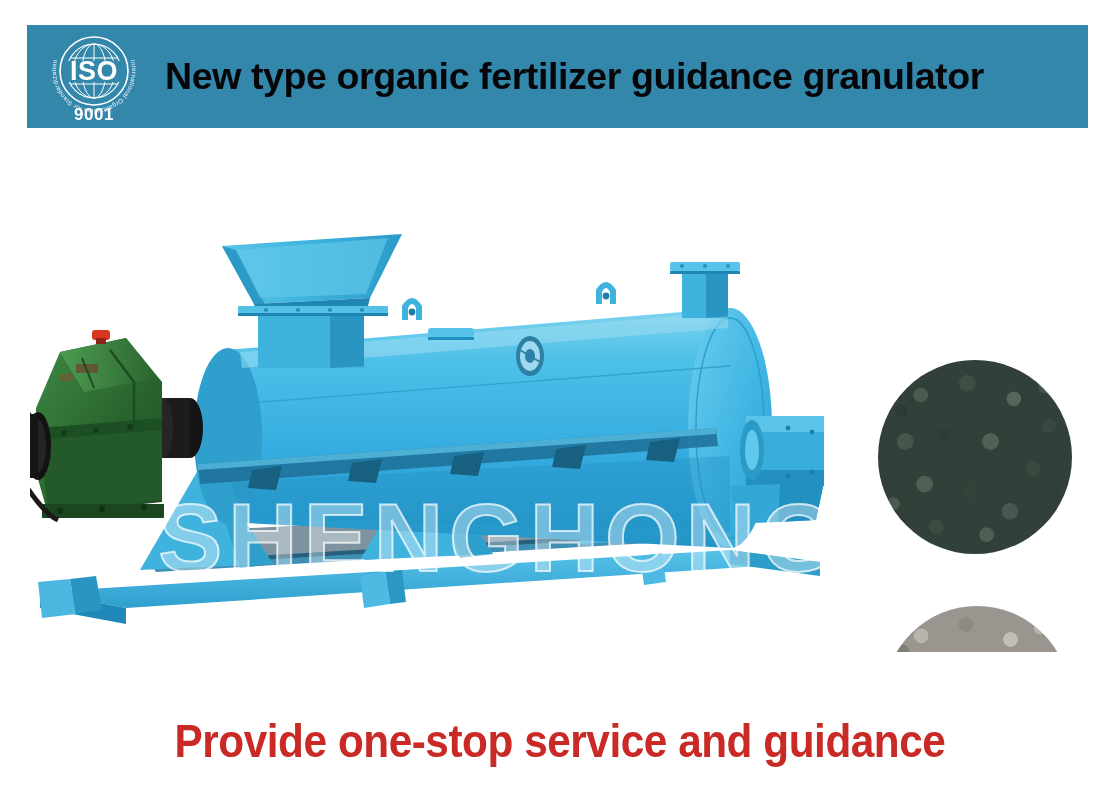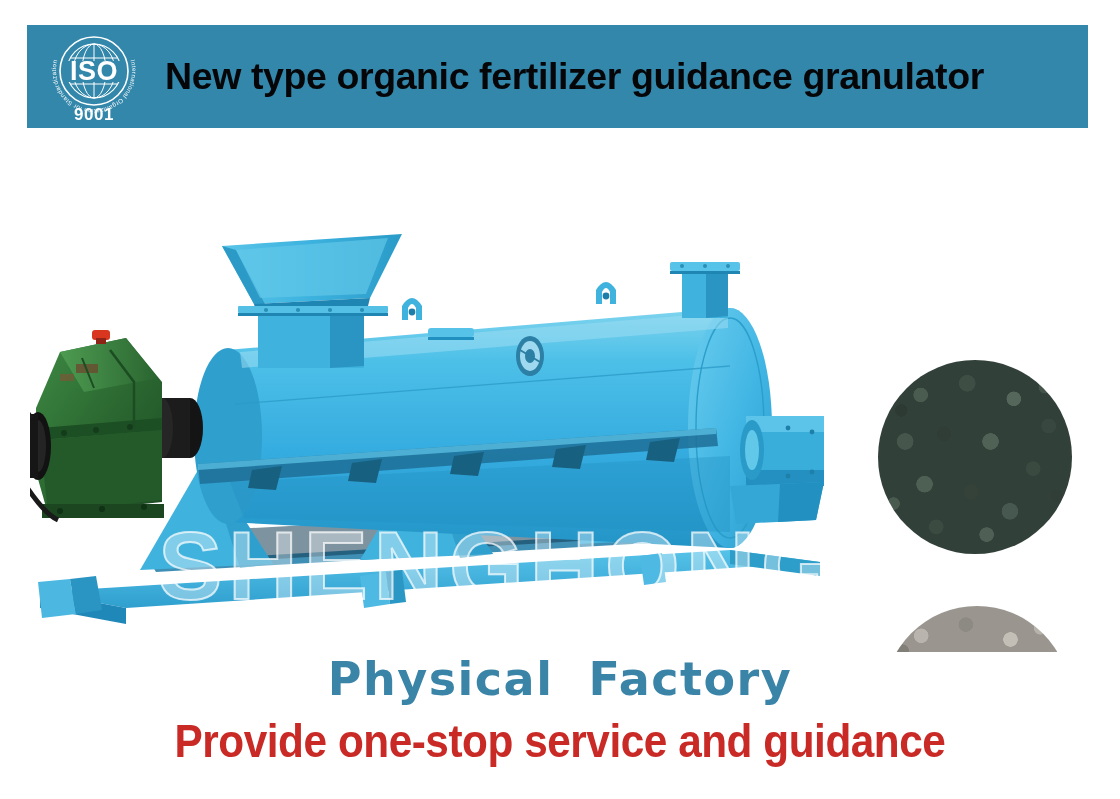--- a/index.html
+++ b/index.html
@@ -132,21 +132,20 @@
     font-family: "Liberation Sans", sans-serif;
     font-weight: bold;
     font-size: 96px;
     letter-spacing: 6px;
     color: transparent;
     -webkit-text-stroke: 2px rgba(255,255,255,0.72);
     text-shadow: 0 0 1px rgba(255,255,255,0.35);
     pointer-events: none;
     white-space: nowrap;
     line-height: 1;
-    margin-top: 28px;
   }
   #watermark-cn {
     position: absolute;
     left: 548px;
     top: 492px;
     font-family: "DejaVu Sans", sans-serif;
     font-weight: bold;
     font-size: 64px;
     letter-spacing: 6px;
     color: transparent;
@@ -425,16 +424,15 @@
       </g>
     </svg>
 
     <div class="granule-circle" id="granules-dark"></div>
     <div class="granule-circle" id="granules-grey"></div>
 
     <div id="watermark-latin">SHENGHONG</div>
     <div id="watermark-cn">晟弘重工</div>
   </div>
 
-  <div id="tagline-primary">Physical  Factory</div>
   <div id="tagline-secondary">Provide one-stop service and guidance</div>
 
 </div>
 
 </body></html>

